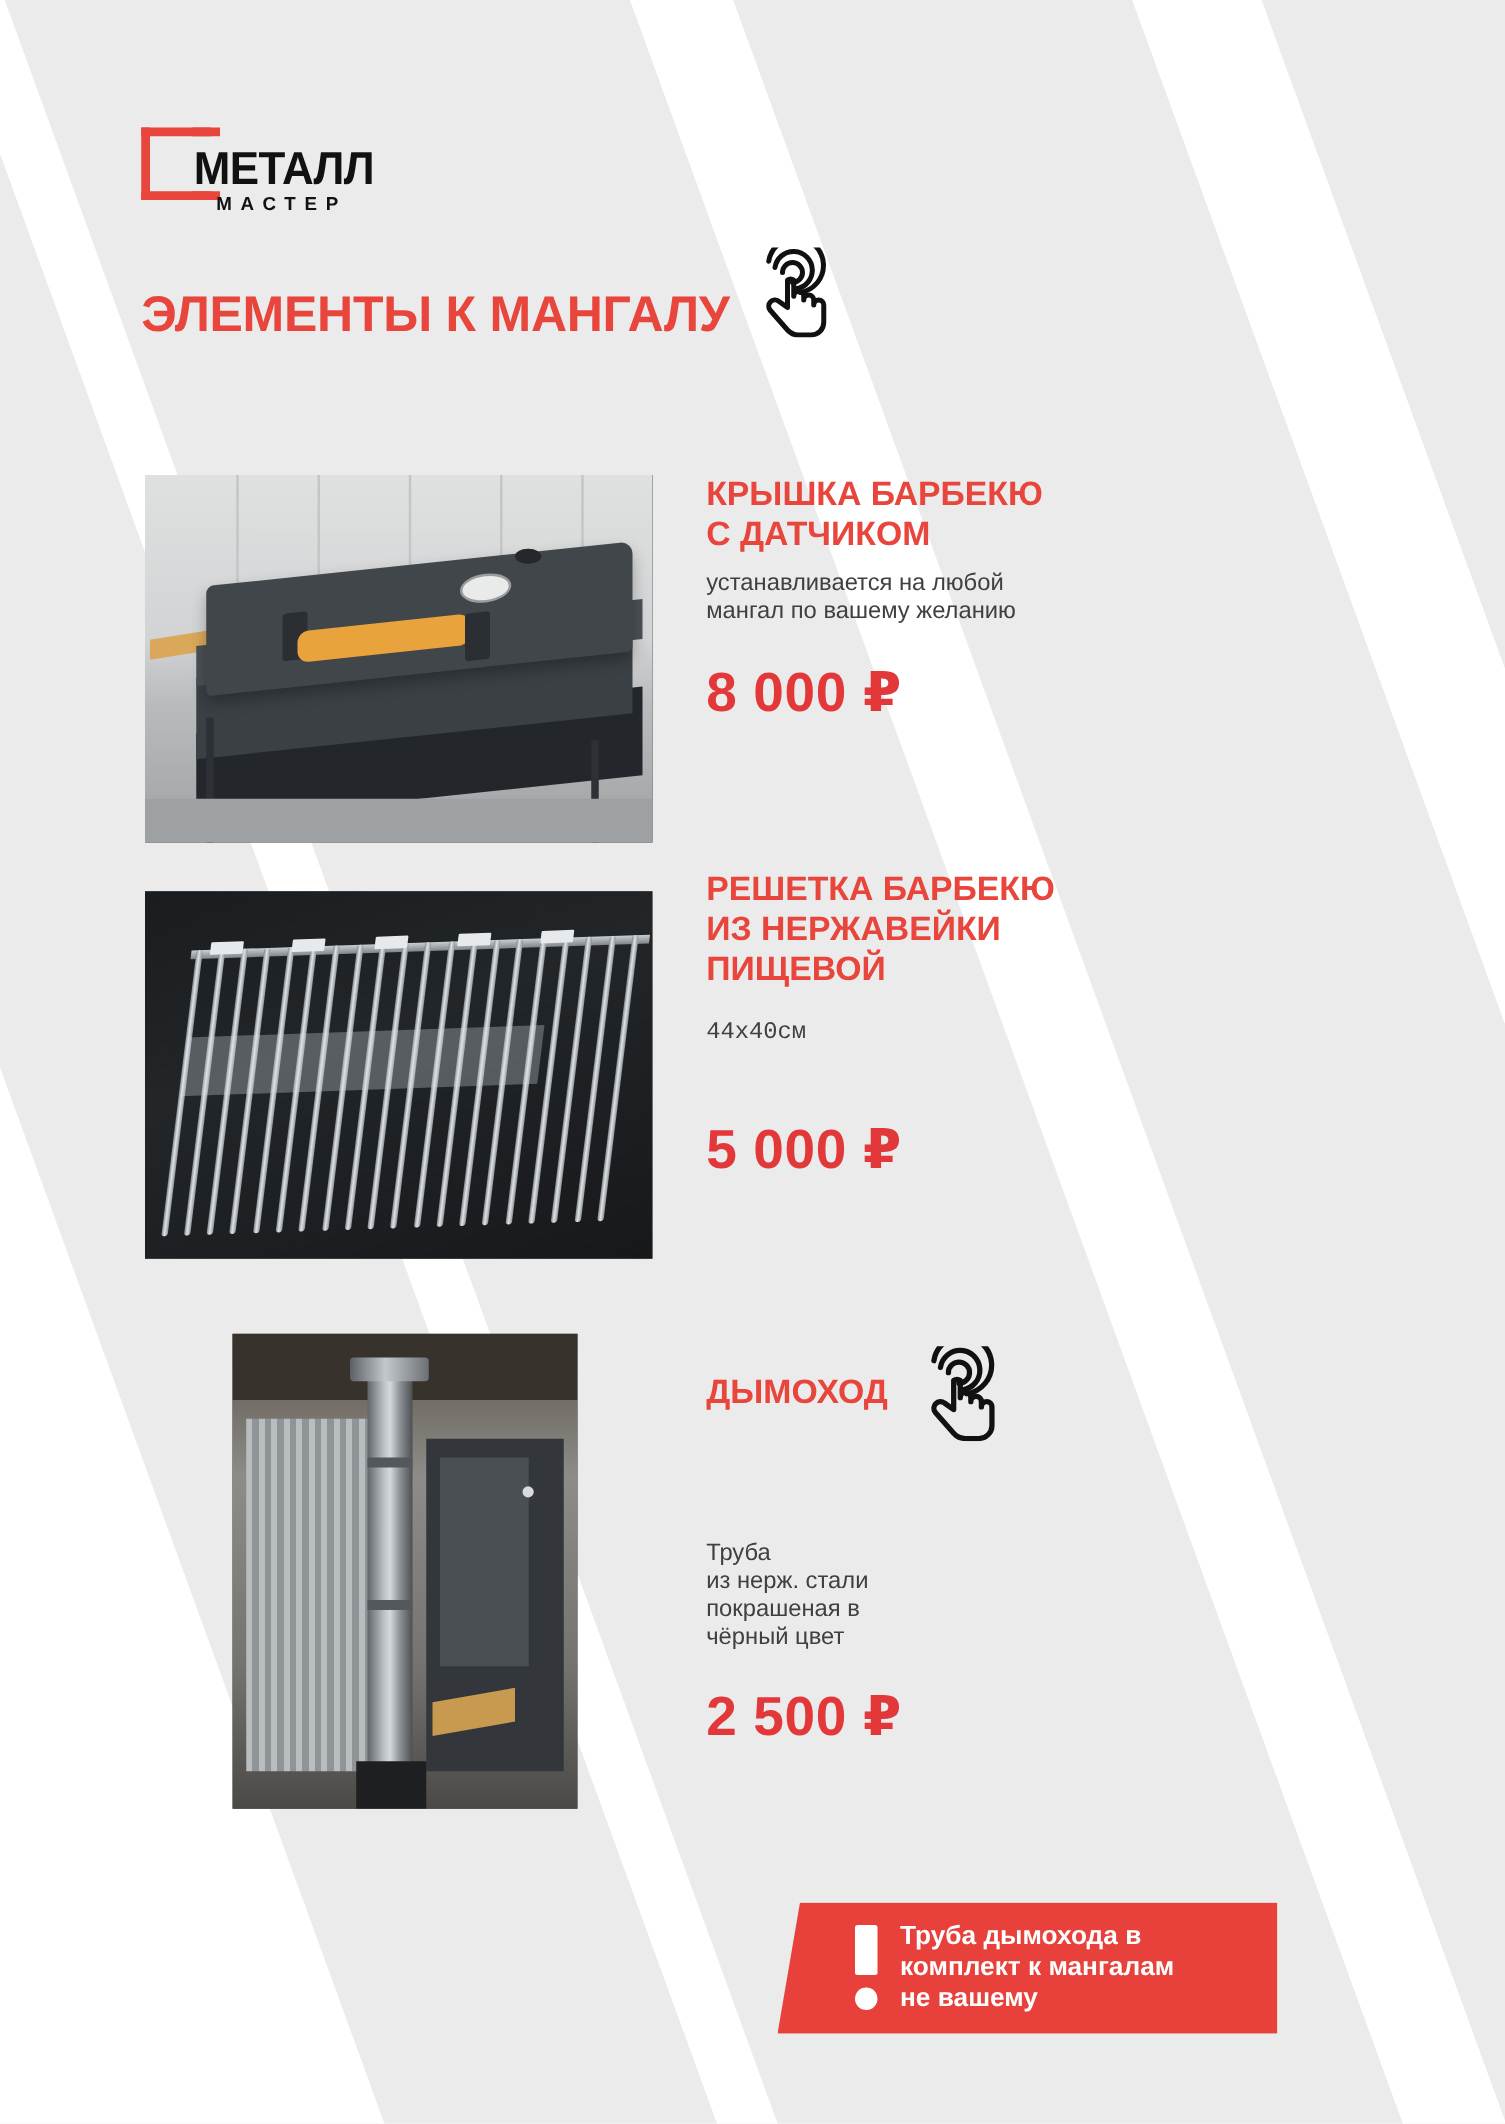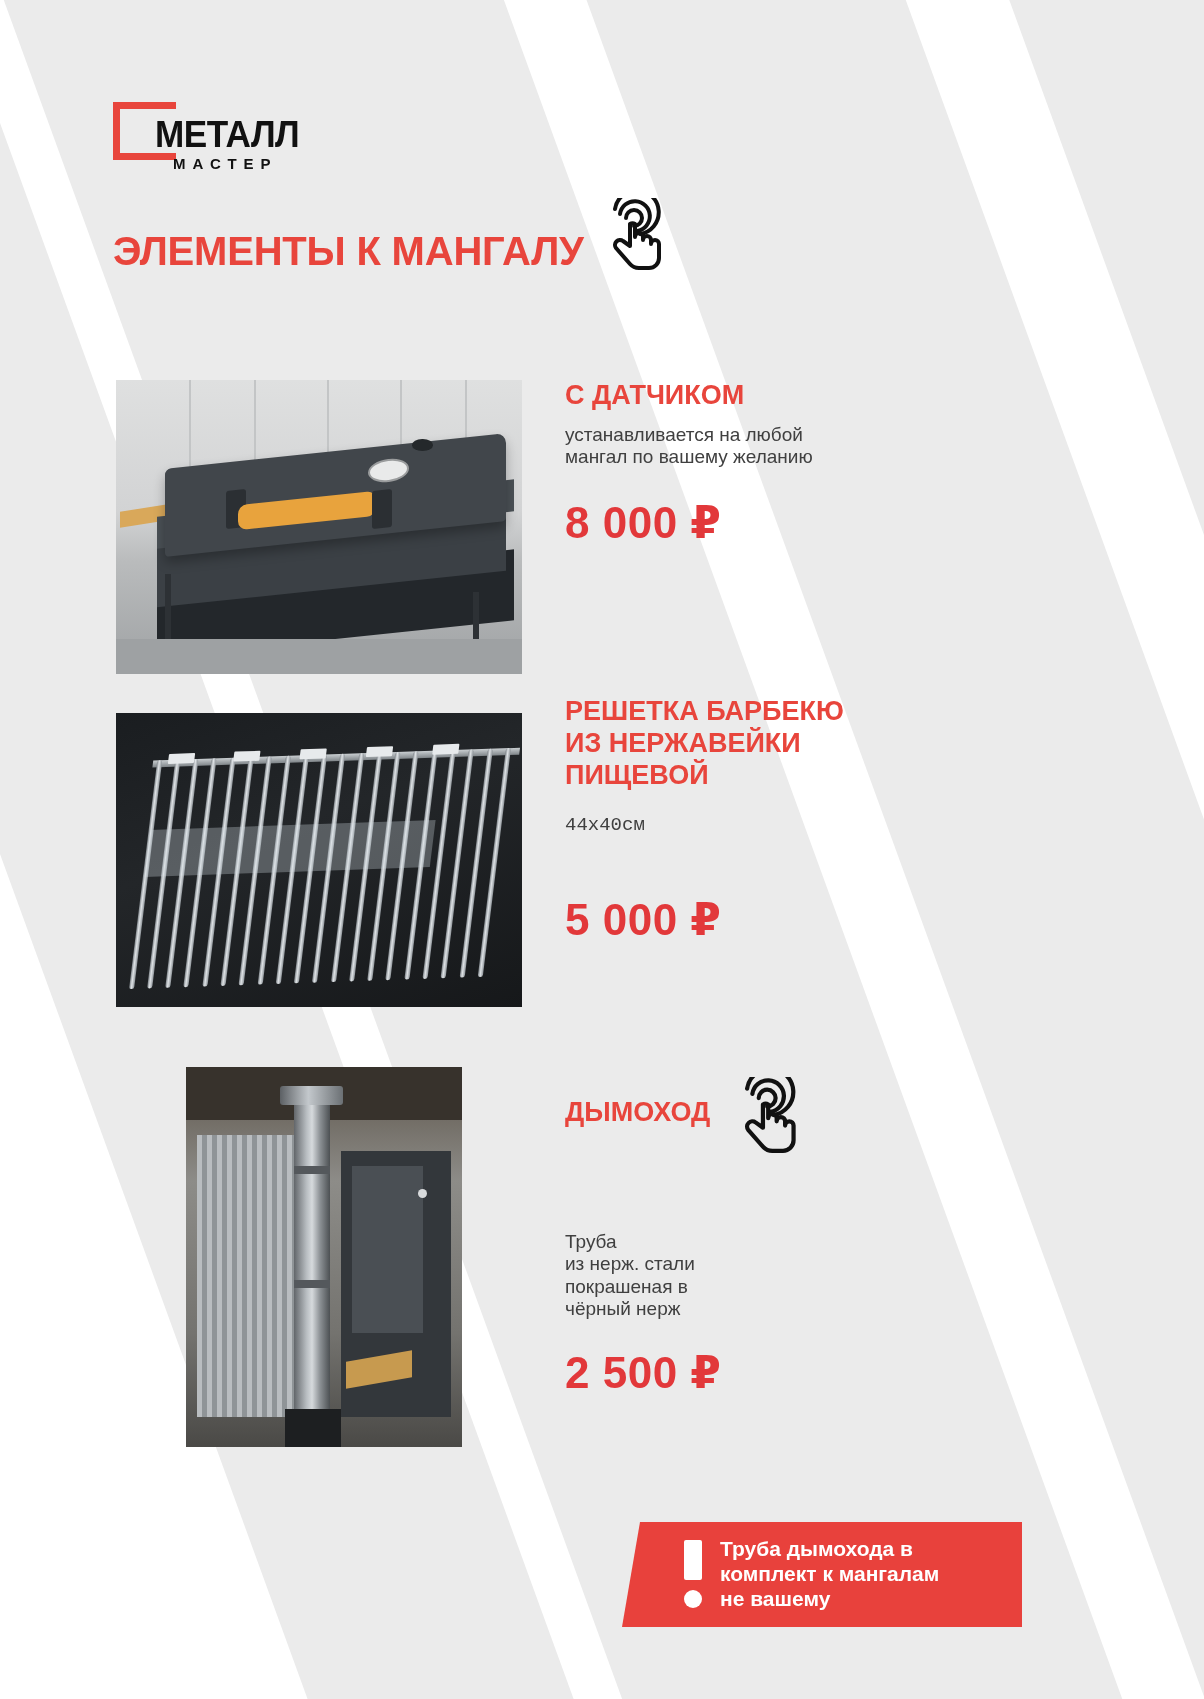--- a/index.html
+++ b/index.html
@@ -142,20 +142,21 @@
       <div class="ph1-knob"></div>
       <div class="ph1-hcap" style="left:27%"></div>
       <div class="ph1-handle"></div>
       <div class="ph1-hcap" style="left:63%"></div>
       <div class="ph1-leg" style="left:12%;top:66%;height:34%"></div>
       <div class="ph1-leg" style="left:88%;top:72%;height:28%"></div>
       <div style="position:absolute;left:0;top:88%;width:100%;height:12%;background:#9ea1a3;"></div>
     </div>
 
     <div style="position:absolute;left:565px;top:380px;width:400px;">
+      <p class="ptitle">КРЫШКА БАРБЕКЮ</p>
       <p class="ptitle">С ДАТЧИКОМ</p>
       <p class="pdesc" style="margin-top:12px;">устанавливается на любой</p>
       <p class="pdesc">мангал по вашему желанию</p>
       <p class="pprice" style="margin-top:32px;">8 000 ₽</p>
     </div>
   </div>
 
   <div class="product" style="left:0;top:0;">
     <div class="photo" style="left:116px;top:713px;width:406px;height:294px;">
       <div class="ph2-bg"></div>
@@ -225,21 +226,21 @@
               <path d="M24 16 a15 15 0 1 1 17 17"></path>
               <path d="M19 11 a22 22 0 1 1 25 25"></path>
               <path d="M34 26 v22 l-7 -5 a5 5 0 0 0 -7 7 l14 16 a12 12 0 0 0 9 4 h10 a10 10 0 0 0 10 -10 v-14 a4 4 0 0 0 -8 0 v-4 a4 4 0 0 0 -8 0 v-3 a4 4 0 0 0 -8 0 v-13 a4.5 4.5 0 0 0 -5 0 z"></path>
             </g>
           </svg>
         </span>
       </div>
       <p class="pdesc" style="margin-top:78px;">Труба</p>
       <p class="pdesc">из нерж. стали</p>
       <p class="pdesc">покрашеная в</p>
-      <p class="pdesc">чёрный нерж</p>
+      <p class="pdesc">чёрный цвет</p>
       <p class="pprice" style="margin-top:30px;">2 500 ₽</p>
     </div>
   </div>
 
   <div id="warn">
     <div id="warn-bg"></div>
     <div id="warn-excl">
       <div class="bar"></div>
         <div class="dot"></div>
     </div>

